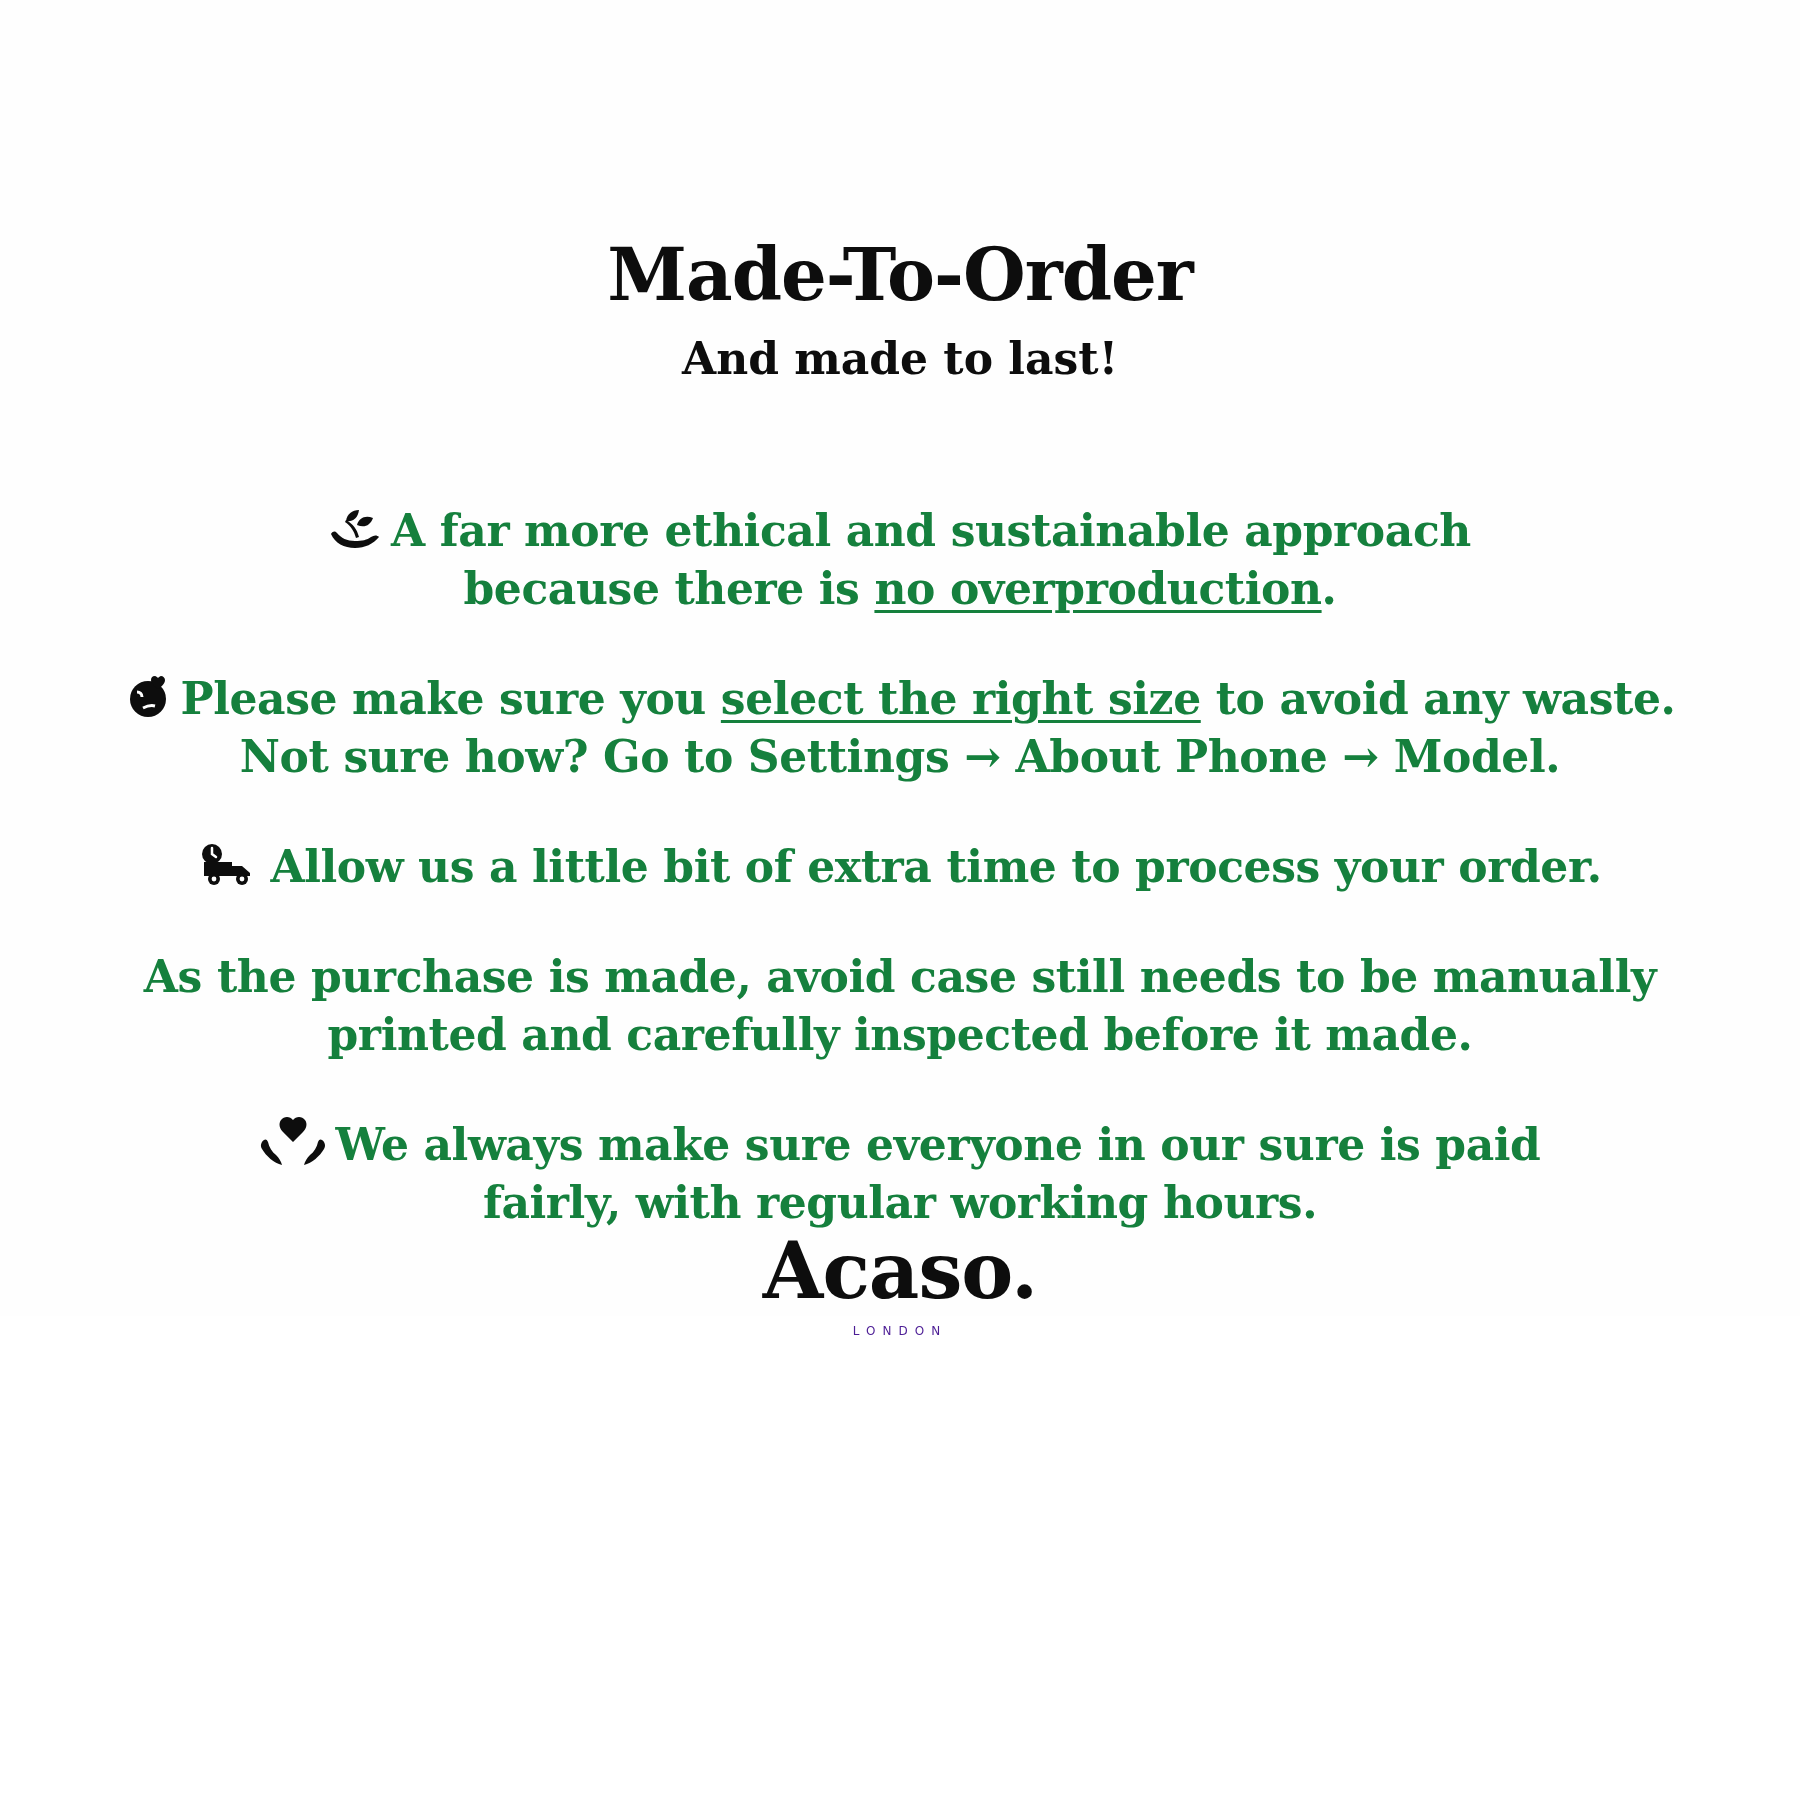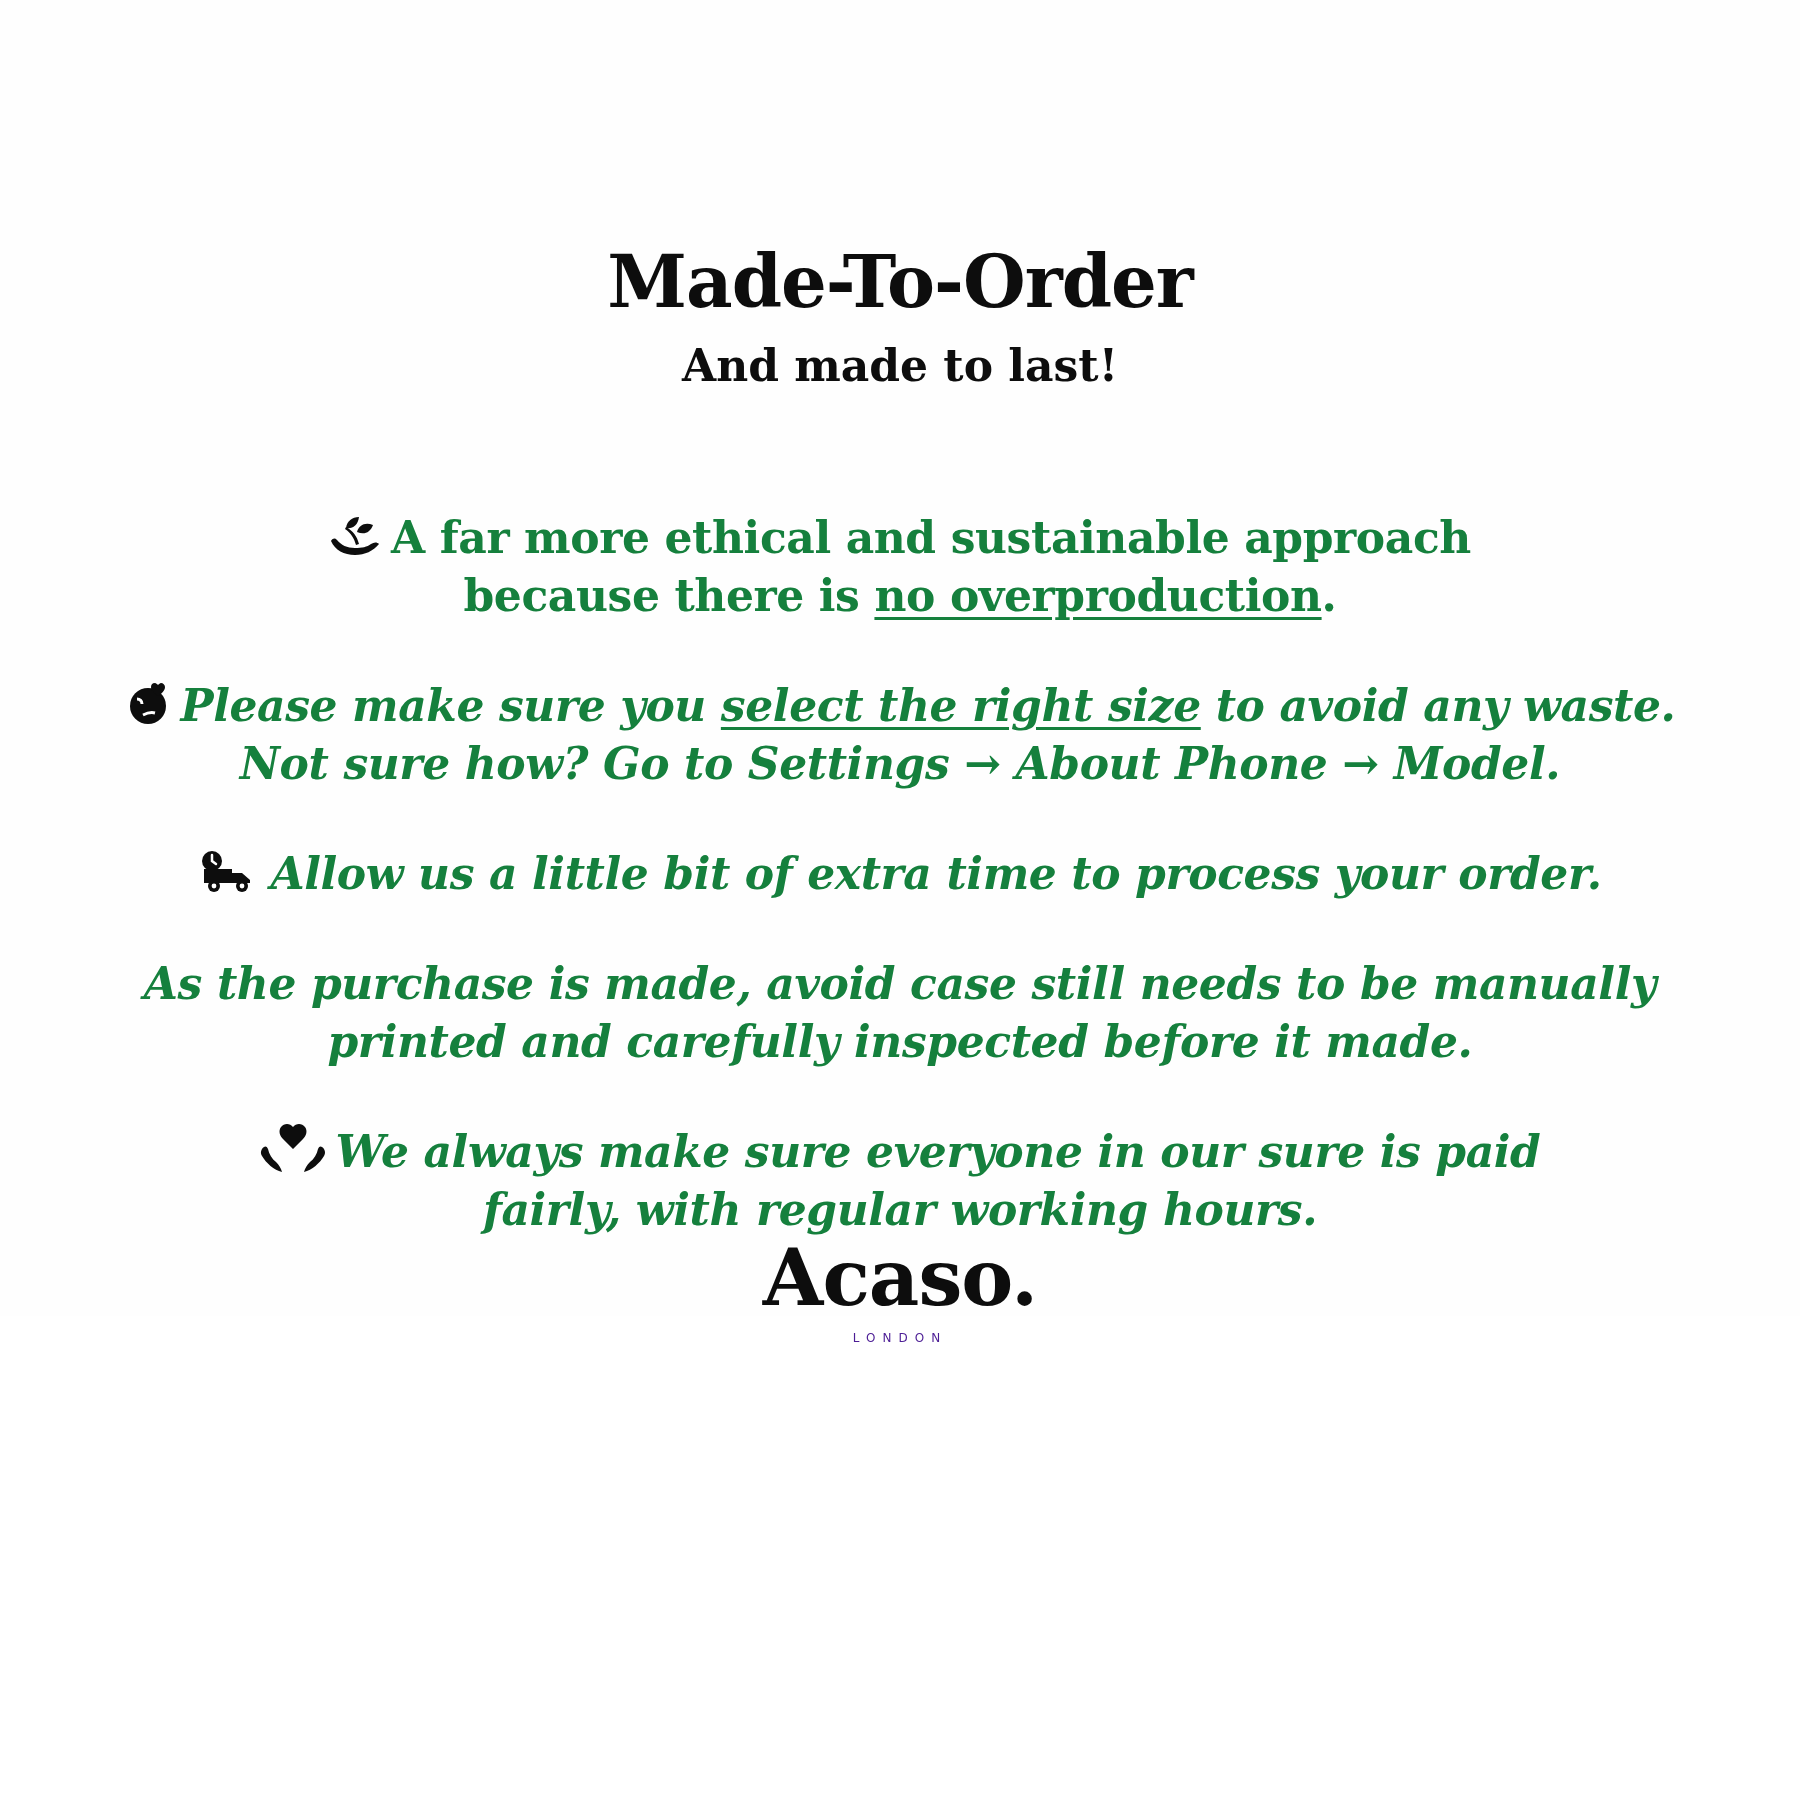--- a/index.html
+++ b/index.html
@@ -15,21 +15,21 @@
     color: #111111;
     overflow: hidden;
   }
   .page {
     width: 1800px;
     height: 1316px;
     background: #fefefe;
     display: flex;
     flex-direction: column;
     align-items: center;
-    padding: 12px 110px;
+    padding: 5px 110px;
   }
 
   
   .header {
     margin-top: 232px;
     text-align: center;
     width: 100%;
   }
   .title {
     font-family: "DejaVu Serif", serif;
@@ -58,21 +58,21 @@
   .block {
     width: 100%;
     text-align: center;
     font-family: "DejaVu Serif", serif;
     font-weight: bold;
     font-size: 44px;
     line-height: 1.32;
     color: #15803d;
     letter-spacing: -0.4px;
   }
-  .block + .block { margin-top: 52px; font-style: italic; }
+  .block + .block { margin-top: 52px; }
 
   .block .icon {
     display: inline-block;
     vertical-align: -6px;
     margin-right: 10px;
   }
   .block .icon svg { display: block; }
 
   u, .u {
     text-decoration: underline;

